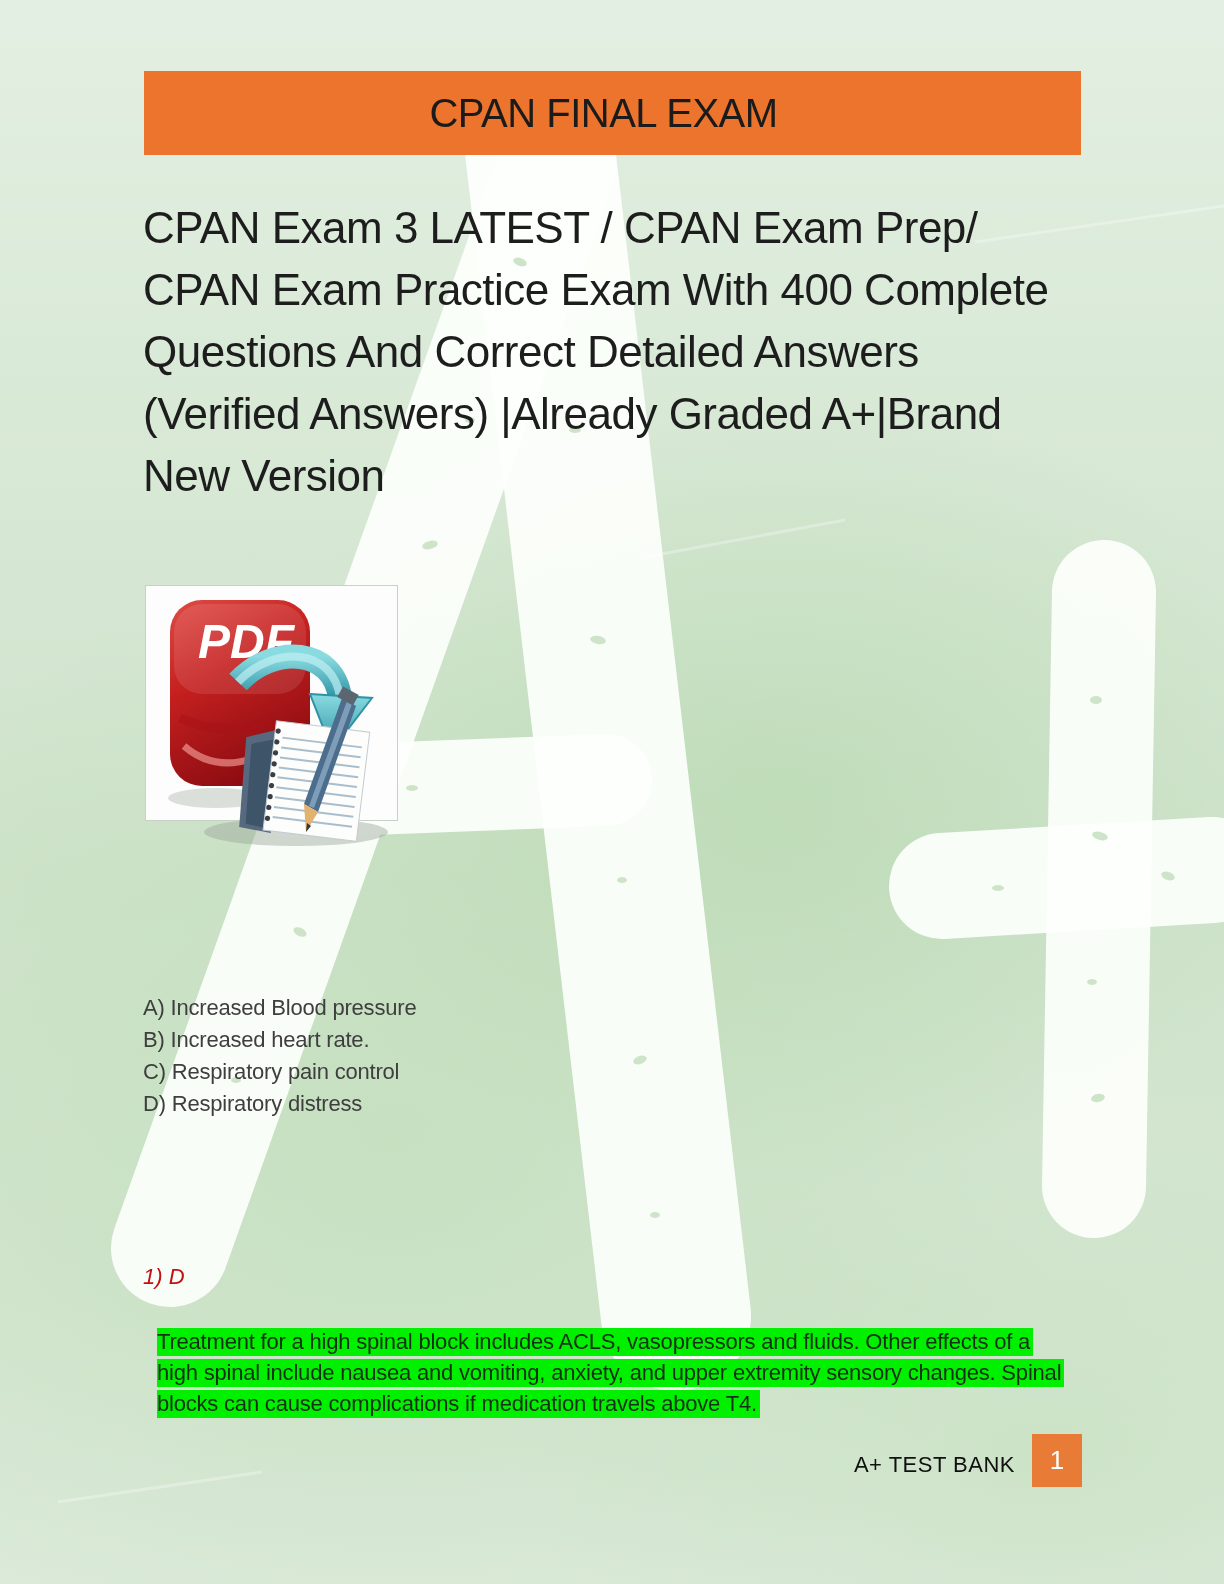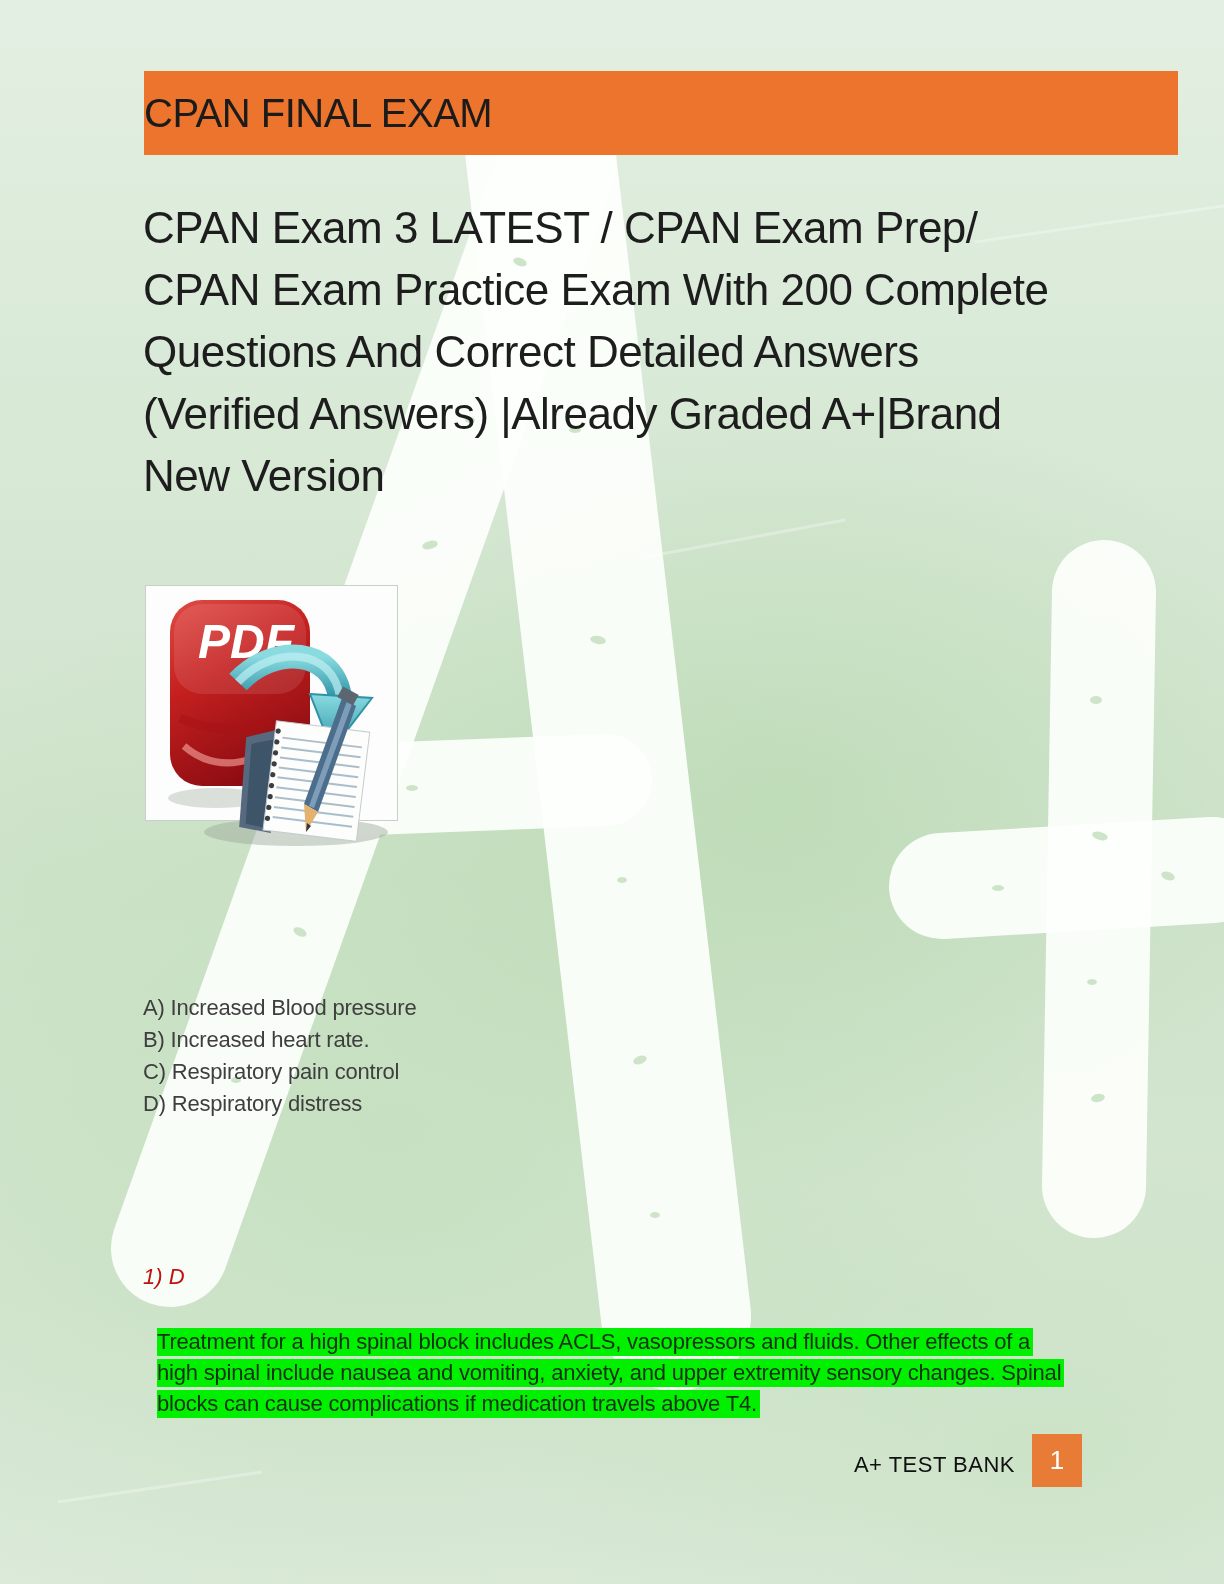--- a/index.html
+++ b/index.html
@@ -9,24 +9,24 @@
     background:
       radial-gradient(ellipse 760px 560px at 64% 50%, rgba(178,214,170,.55), rgba(178,214,170,0) 72%),
       radial-gradient(ellipse 900px 760px at 32% 72%, rgba(186,219,178,.50), rgba(186,219,178,0) 75%),
       radial-gradient(ellipse 700px 420px at 85% 92%, rgba(190,221,182,.45), rgba(190,221,182,0) 75%),
       linear-gradient(180deg,#E3EFE2 0%,#DAEAD8 22%,#CFE3CB 55%,#D4E6D1 82%,#DCEADA 100%);
   }
   .wm{position:absolute;left:0;top:0;z-index:0;}
   .content{position:absolute;left:0;top:0;width:100%;height:100%;z-index:1;}
 
   .banner{
-    position:absolute;left:144px;top:71px;width:1034px;height:84px;
+    position:absolute;left:144px;top:71px;width:937px;height:84px;
     background:#EC742C;color:#1B1B1B;
     font-size:40px;letter-spacing:-.5px;line-height:84px;
-    text-align:left;padding-right:18px;box-sizing:border-box;white-space:nowrap;
+    text-align:center;padding-right:18px;box-sizing:border-box;white-space:nowrap;
   }
 
   .title{position:absolute;left:143px;top:197px;color:#1D1D1D;}
   .title .tline{font-size:44px;line-height:62px;white-space:nowrap;letter-spacing:-.5px;}
 
   .pdfbox{
     position:absolute;left:145px;top:585px;width:253px;height:236px;
     background:#FCFDFC;border:1px solid #C6D2C6;box-sizing:border-box;
   }
 
@@ -89,21 +89,21 @@
   </svg>
 
   <div class="content">
 
     <div class="banner">
       <span>CPAN FINAL EXAM</span>
     </div>
 
     <div class="title">
       <div class="tline">CPAN Exam 3 LATEST / CPAN Exam Prep/</div>
-      <div class="tline">CPAN Exam Practice Exam With 200 Complete</div>
+      <div class="tline">CPAN Exam Practice Exam With 400 Complete</div>
       <div class="tline">Questions And Correct Detailed Answers</div>
       <div class="tline">(Verified Answers) |Already Graded A+|Brand</div>
       <div class="tline">New Version</div>
     </div>
 
     <div class="pdfbox">
       <svg width="251" height="261" viewBox="0 0 251 261" aria-hidden="true">
         <defs>
           <linearGradient id="redGrad" x1="0" y1="0" x2="0.4" y2="1">
             <stop offset="0" stop-color="#E04B45"></stop>

